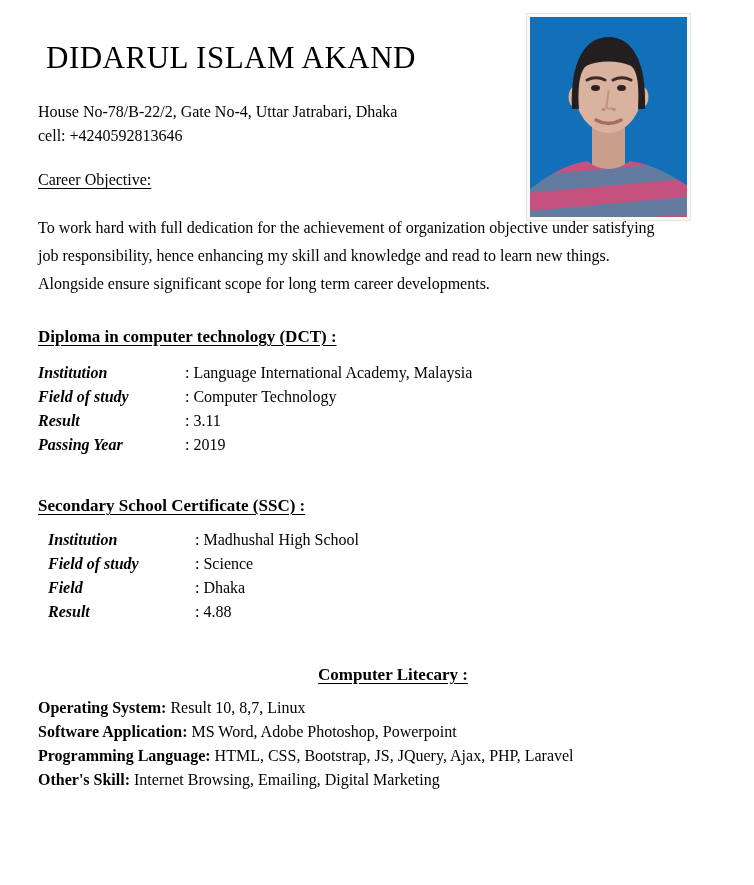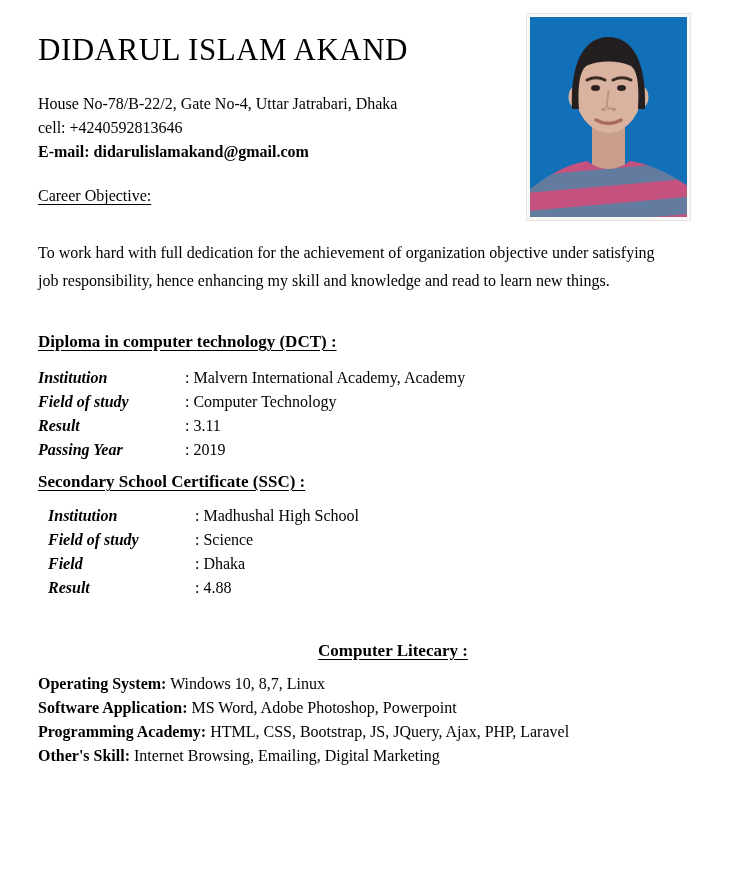--- a/index.html
+++ b/index.html
@@ -20,21 +20,21 @@
     height: 885px;
     padding: 32px 6px 0 38px;
   }
 
   
   .name {
     font-size: 31px;
     font-weight: normal;
     letter-spacing: 0.5px;
     line-height: 36px;
-    margin: 0;
+    margin: 8px;
     white-space: nowrap;
   }
   .contact { margin-top: 24px; }
   .contact-line {
     line-height: 24px;
     white-space: nowrap;
   }
   .contact-line.bold { font-weight: bold; }
 
   
@@ -59,27 +59,27 @@
     text-decoration: underline;
     text-underline-offset: 3px;
     white-space: nowrap;
   }
   .sec-title.plain {
     font-weight: normal;
     font-size: 16px;
     line-height: 24px;
   }
   #objective-title { }
-  #objective-text  { margin-top: 31px; }
+  #objective-text  { margin-top: 22px; }
   .para-line {
     line-height: 28px;
     white-space: nowrap;
   }
-  #diploma-title { margin-top: 34px; }
-  #ssc-title     { margin-top: 7px; }
+  #diploma-title { margin-top: 26px; }
+  #ssc-title     { margin-top: 36px; }
   #skills-title  { margin-top: 38px; text-align: center; }
 
   .kv-rows { margin-top: 11px; }
   #ssc-rows { margin-top: 9px; margin-left: 10px; }
   .kv-row { line-height: 24px; white-space: nowrap; }
   .kv-label {
     display: inline-block;
     width: 147px;
     font-weight: bold;
     font-style: italic;
@@ -127,33 +127,33 @@
       <path d="M66,103 Q78.5,110 91,103" stroke="#a96a62" stroke-width="3.5" fill="none" stroke-linecap="round"></path>
 
       <path d="M-2,202 L-2,174 Q28,149 57,144 Q78.5,160 100,144 Q128,148 159,170 L159,202 Z" fill="url(#shirtStripes)"></path>
     </svg>
   </div>
 
   <h1 class="name">DIDARUL ISLAM AKAND</h1>
   <div class="contact">
     <div class="contact-line">House No-78/B-22/2, Gate No-4, Uttar Jatrabari, Dhaka</div>
     <div class="contact-line">cell: +4240592813646</div>
-    <div class="contact-line bold">E-mail: didarulislamakand@gmail.com</div>
   </div>
 
   <div id="objective-title" class="sec-title plain">Career Objective:</div>
   <div id="objective-text">
     <div class="para-line">To work hard with full dedication for the achievement of organization objective under satisfying</div>
     <div class="para-line">job responsibility, hence enhancing my skill and knowledge and read to learn new things.</div>
+    <div class="para-line">Alongside ensure significant scope for long term career developments.</div>
   </div>
 
   <div id="diploma-title" class="sec-title">Diploma in computer technology (DCT) :</div>
   <div class="kv-rows">
     <div class="kv-row">
-      <span class="kv-label">Institution</span><span class="kv-value">: Malvern International Academy, Academy</span>
+      <span class="kv-label">Institution</span><span class="kv-value">: Language International Academy, Malaysia</span>
     </div>
     <div class="kv-row">
       <span class="kv-label">Field of study</span><span class="kv-value">: Computer Technology</span>
     </div>
     <div class="kv-row">
       <span class="kv-label">Result</span><span class="kv-value">: 3.11</span>
     </div>
     <div class="kv-row">
       <span class="kv-label">Passing Year</span><span class="kv-value">: 2019</span>
     </div>
@@ -171,26 +171,26 @@
       <span class="kv-label">Field</span><span class="kv-value">: Dhaka</span>
     </div>
     <div class="kv-row">
       <span class="kv-label">Result</span><span class="kv-value">: 4.88</span>
     </div>
   </div>
 
   <div id="skills-title" class="sec-title">Computer Litecary :</div>
   <div class="skill-lines">
     <div class="skill-line">
-      <span class="skill-label">Operating System:</span> <span>Windows 10, 8,7, Linux</span>
+      <span class="skill-label">Operating System:</span> <span>Result 10, 8,7, Linux</span>
     </div>
     <div class="skill-line">
       <span class="skill-label">Software Application:</span> <span>MS Word, Adobe Photoshop, Powerpoint</span>
     </div>
     <div class="skill-line">
-      <span class="skill-label">Programming Academy:</span> <span>HTML, CSS, Bootstrap, JS, JQuery, Ajax, PHP, Laravel</span>
+      <span class="skill-label">Programming Language:</span> <span>HTML, CSS, Bootstrap, JS, JQuery, Ajax, PHP, Laravel</span>
     </div>
     <div class="skill-line">
       <span class="skill-label">Other's Skill:</span> <span>Internet Browsing, Emailing, Digital Marketing</span>
     </div>
   </div>
 
 </div>
 
 </body></html>

